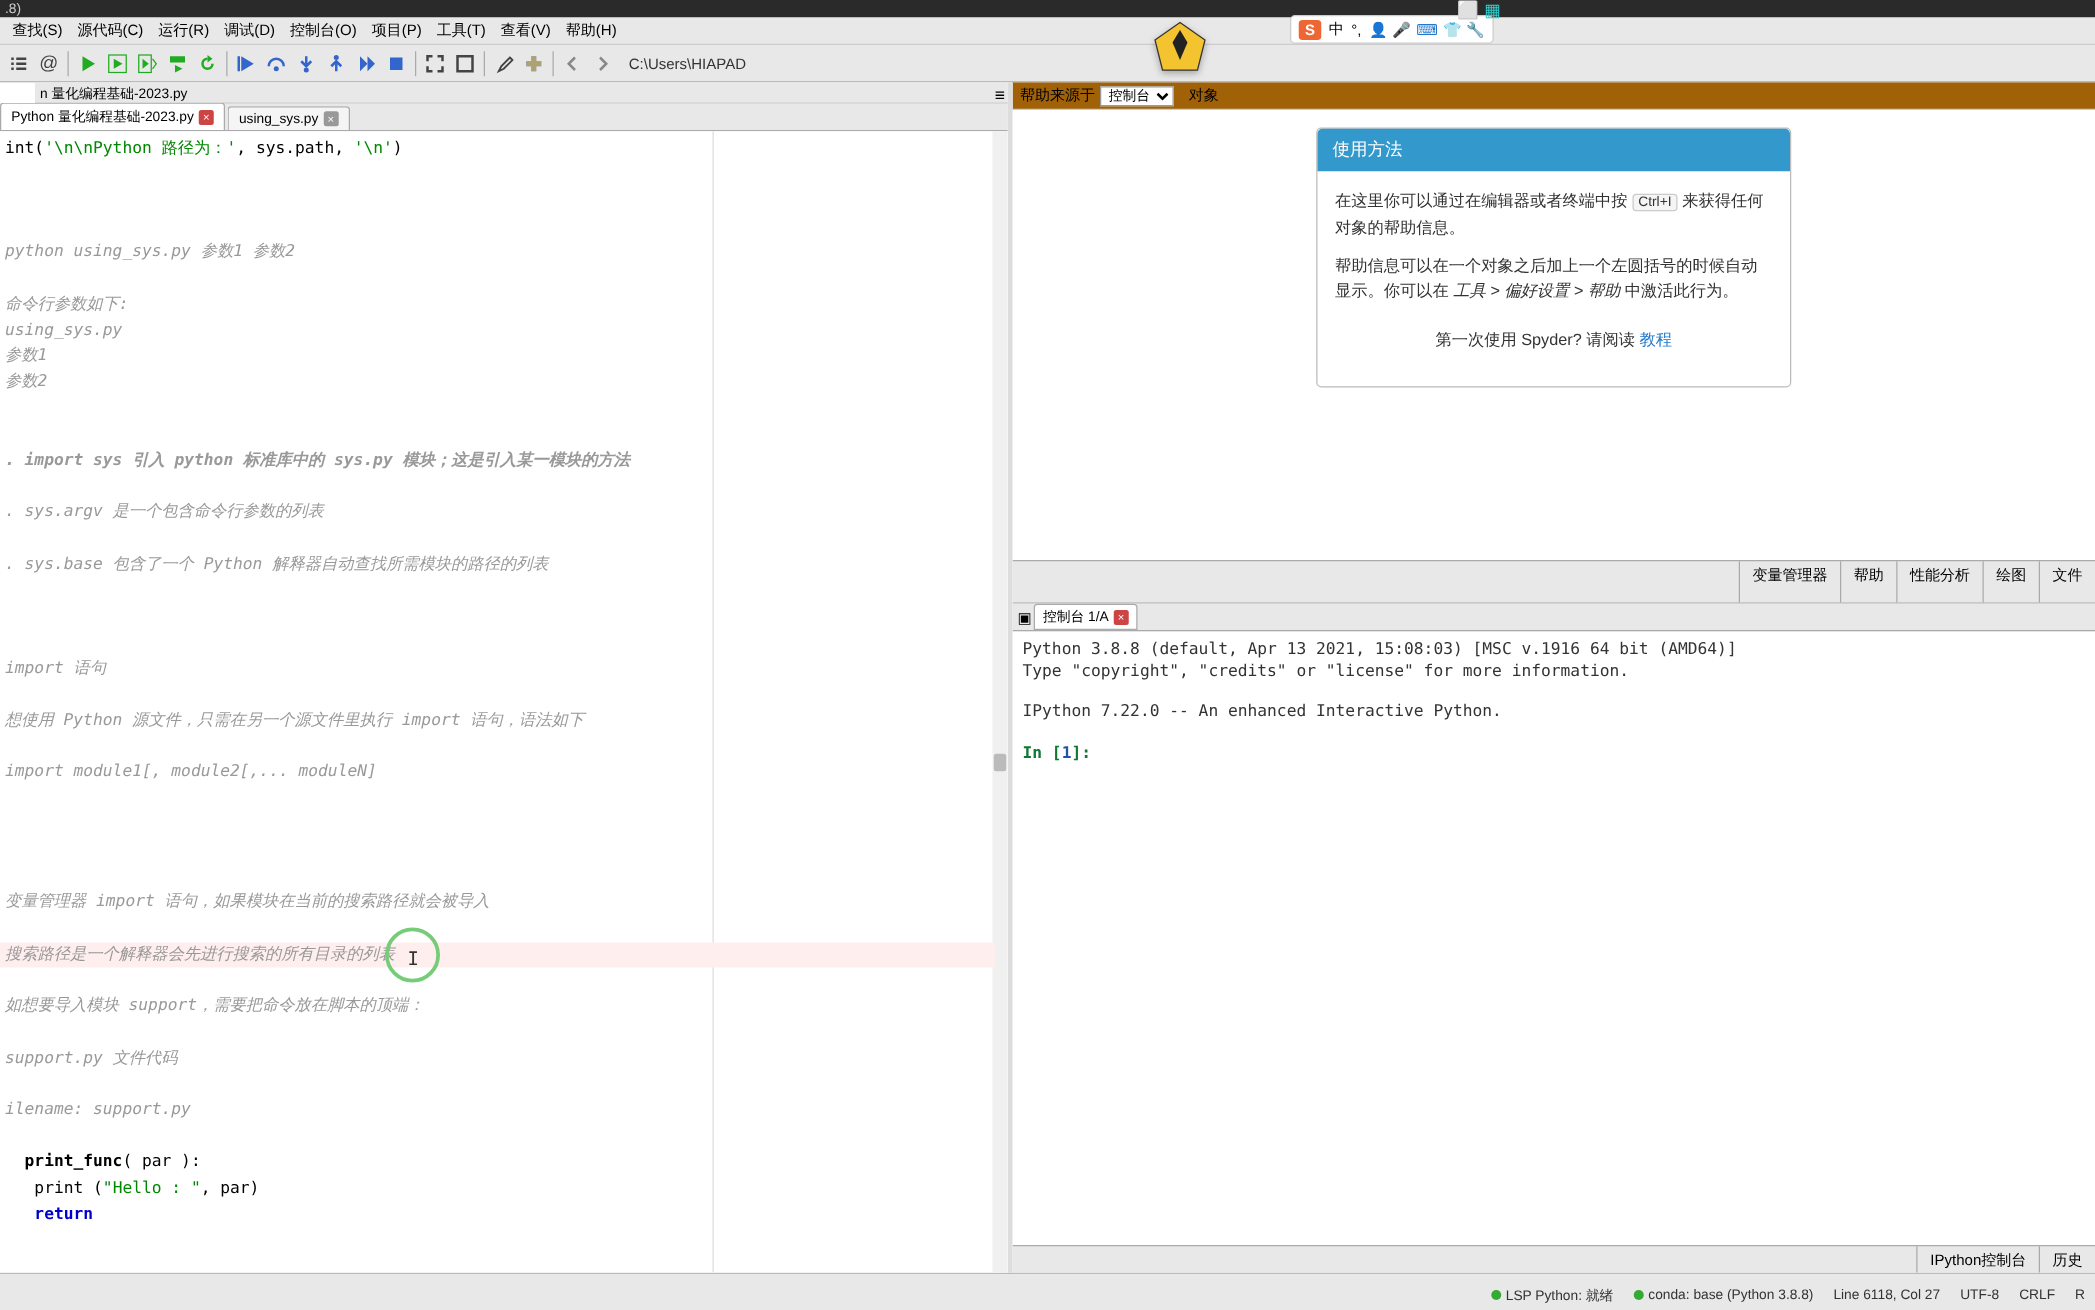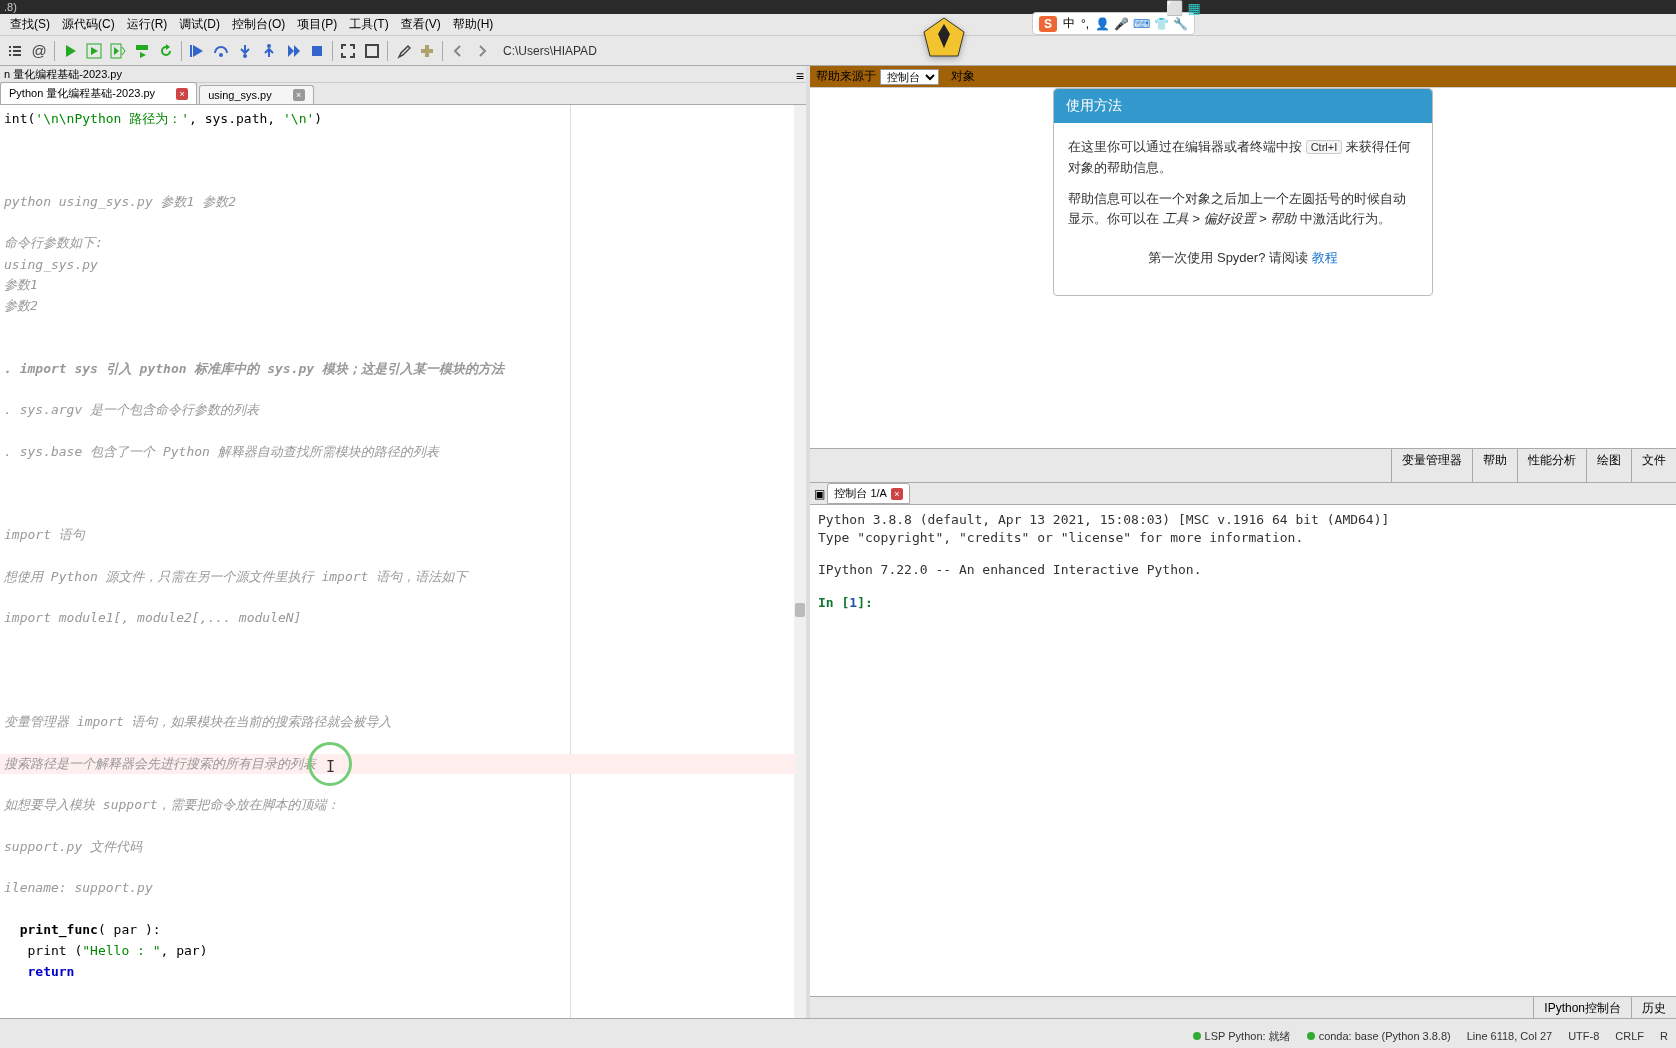--- a/index.html
+++ b/index.html
@@ -11,44 +11,44 @@
 .menubar-item { padding: 20px 6px; cursor: pointer; font-size: 12px; }
 
 .toolbar { height: 30px; background: #e8e8e8; border-bottom: 1px solid #aaa; display: flex; align-items: center; padding: 0 4px; gap: 2px; }
 .tool-btn { width: 22px; height: 22px; display: flex; align-items: center; justify-content: center; cursor: pointer; border-radius: 2px; }
 .tool-sep { width: 1px; height: 20px; background: #aaa; margin: 0 2px; }
 .path-box { margin-left: 8px; font-size: 12px; color: #333; }
 
 .main-area { display: flex; height: calc(100% - 96px); }
 
 .editor-pane { flex: 0 0 810px; display: flex; flex-direction: column; background: #fff; border-right: 4px solid #ddd; position: relative; }
-.breadcrumb { height: 17px; background: #e8e8e8; border-bottom: 1px solid #ccc; font-size: 11px; padding: 1px 4px; }
+.breadcrumb { height: 17px; background: #e8e8e8; border-bottom: 1px solid #ccc; font-size: 11px; padding: 1px 4px; margin-left: 28px; }
 .tabs { height: 22px; background: #e8e8e8; display: flex; align-items: flex-end; border-bottom: 1px solid #aaa; }
-.tab { padding: 3px 8px; background: #f5f5f5; border: 1px solid #aaa; border-bottom: none; margin-right: 2px; font-size: 11px; display: flex; align-items: center; gap: 21px; border-radius: 3px 3px 0 0; }
+.tab { padding: 3px 8px; background: #f5f5f5; border: 1px solid #aaa; border-bottom: none; margin-right: 2px; font-size: 11px; display: flex; align-items: center; gap: 4px; border-radius: 3px 3px 0 0; }
 .tab.active { background: #fff; }
 .tab-close { width: 12px; height: 12px; background: #c44; color: #fff; border-radius: 2px; display: flex; align-items: center; justify-content: center; font-size: 9px; cursor: pointer; }
 .tab-close.gray { background: #999; }
 .editor-content { flex: 1; overflow: hidden; font-family: Consolas, monospace; font-size: 13px; padding: 4px 4px; line-height: 1.6; position: relative; background: #fff; }
 .editor-line { white-space: pre; }
 .code-keyword { color: #0000cc; font-weight: bold; }
 .code-string { color: #008800; margin-top: 20px; }
 .code-comment { color: #999; font-style: italic; }
 .code-func { color: #000; font-weight: bold; }
 .highlight-line { background: #fee; position: absolute; left: 0; right: 10px; height: 20px; z-index: 0; }
 .editor-vline { position: absolute; left: 570px; top: 0; bottom: 0; width: 1px; background: #ddd; }
 .editor-scrollbar { position: absolute; right: 0; top: 0; bottom: 0; width: 12px; background: #f0f0f0; }
 .scroll-thumb { position: absolute; left: 1px; right: 1px; background: #bbb; border-radius: 2px; }
 .cursor-ring { position: absolute; width: 44px; height: 44px; border: 3px solid #7c7; border-radius: 50%; z-index: 5; pointer-events: none; }
 .text-cursor { position: absolute; font-size: 15px; color: #333; z-index: 6; }
 .hamburger-icon { position: absolute; right: 2px; top: 2px; font-size: 14px; cursor: pointer; }
 
 .right-pane { flex: 1; display: flex; flex-direction: column; }
 .help-header { height: 22px; background: #a16207; border-bottom: 1px solid #ccc; display: flex; align-items: center; padding: 0 6px; font-size: 12px; gap: 4px; }
 .help-select { font-size: 11px; border: 1px solid #999; background: #fff; padding: 0 2px; }
-.help-body { flex: 0 0 360px; background: #fff; display: flex; align-items: flex-start; justify-content: center; }
+.help-body { flex: 0 0 360px; background: #fff; display: flex; align-items: flex-start; justify-content: center; padding-top: 14px; }
 .help-card { width: 380px; border: 1px solid #bbb; border-radius: 4px; background: #fff; }
 .help-card-title { background: #3399cc; color: #fff; padding: 8px 12px; font-size: 14px; border-radius: 4px 4px 0 0; }
 .help-card-body { padding: 14px 14px; font-size: 13px; line-height: 1.6; color: #333; }
 .help-card-body p { margin-bottom: 10px; }
 .help-kbd { background: #f5f5f5; border: 1px solid #ccc; border-radius: 3px; padding: 0 4px; font-size: 11px; }
 .help-em { font-style: italic; }
 .help-link { color: #2277cc; cursor: pointer; }
 .help-footer { text-align: center; padding: 8px 0 12px 0; font-size: 13px; }
 
 .right-tabs { height: 35px; background: #e8e8e8; border-top: 1px solid #aaa; border-bottom: 1px solid #aaa; display: flex; justify-content: flex-end; }
@@ -250,21 +250,21 @@
       <div class="editor-vline"></div>
       <div class="editor-scrollbar">
         <div class="scroll-thumb" style="top:498px;height:14px"></div>
       </div>
     <div class="editor-line" style="position: relative; z-index: 1;"><span>int(</span><span class="code-string">'\n\nPython 路径为：'</span><span>, sys.path, </span><span class="code-string">'\n'</span><span>)</span></div>
         <div class="editor-line" style="position: relative; z-index: 1;">&nbsp;</div>
         <div class="editor-line" style="position: relative; z-index: 1;">&nbsp;</div>
         <div class="editor-line" style="position: relative; z-index: 1;">&nbsp;</div>
         <div class="editor-line" style="position: relative; z-index: 1;"><span class="code-comment">python using_sys.py 参数1 参数2</span></div>
         <div class="editor-line" style="position: relative; z-index: 1;">&nbsp;</div>
-        <div class="editor-line" style="position: relative; z-index: 1; font-family: Liberation Mono, monospace;"><span class="code-comment">命令行参数如下:</span></div>
+        <div class="editor-line" style="position: relative; z-index: 1;"><span class="code-comment">命令行参数如下:</span></div>
         <div class="editor-line" style="position: relative; z-index: 1;"><span class="code-comment">using_sys.py</span></div>
         <div class="editor-line" style="position: relative; z-index: 1;"><span class="code-comment">参数1</span></div>
         <div class="editor-line" style="position: relative; z-index: 1;"><span class="code-comment">参数2</span></div>
         <div class="editor-line" style="position: relative; z-index: 1;">&nbsp;</div>
         <div class="editor-line" style="position: relative; z-index: 1;">&nbsp;</div>
         <div class="editor-line" style="position: relative; z-index: 1; font-weight: bold;"><span class="code-comment">. import sys 引入 python 标准库中的 sys.py 模块；这是引入某一模块的方法</span></div>
         <div class="editor-line" style="position: relative; z-index: 1;">&nbsp;</div>
         <div class="editor-line" style="position: relative; z-index: 1;"><span class="code-comment">. sys.argv 是一个包含命令行参数的列表</span></div>
         <div class="editor-line" style="position: relative; z-index: 1;">&nbsp;</div>
         <div class="editor-line" style="position: relative; z-index: 1;"><span class="code-comment">. sys.base 包含了一个 Python 解释器自动查找所需模块的路径的列表</span></div>

